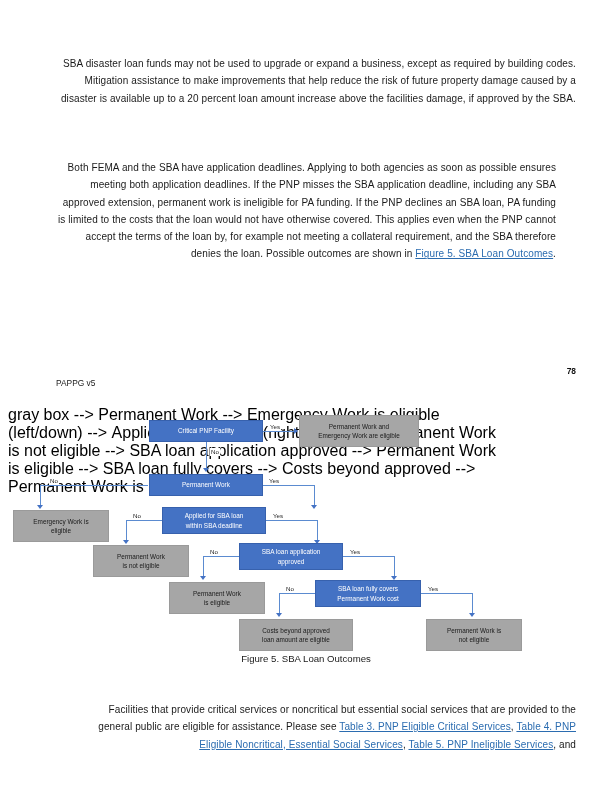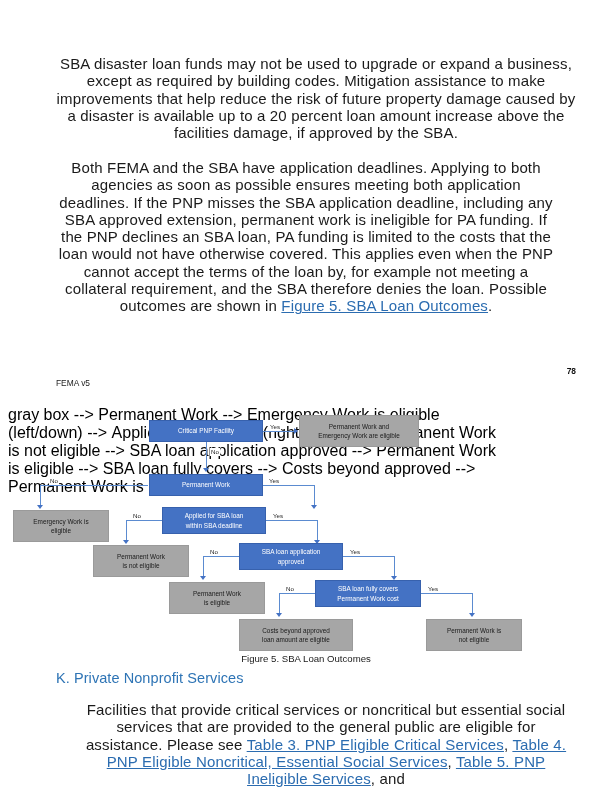--- a/index.html
+++ b/index.html
@@ -19,24 +19,24 @@
   .page {
     position: absolute;
     left: 0; top: 0;
     width: 612px;
     height: 792px;
   }
 
   
   .para {
     position: absolute;
-    font-size: 15px;
+    font-size: 10px;
     line-height: 17.3px;
     color: #1a1a1a;
-    text-align: center;
+    text-align: right;
     letter-spacing: 0.01em;
   }
   .para-1 { left: 56px; top: 55px; width: 520px; }
   .para-2 { left: 56px; top: 131px; width: 500px; margin-top: 28px; }
   .para-3 { left: 56px; top: 701px; width: 500px; margin-left: 20px; }
 
   a.doclink, .doclink {
     color: #2b6cb0;
     text-decoration: underline;
   }
@@ -147,21 +147,21 @@
 
   <div class="para para-1">
     <span>SBA disaster loan funds may not be used to upgrade or expand a business, except as required by building  codes. Mitigation assistance to make improvements that help reduce the risk of future property damage  caused by a disaster is available up to a 20 percent loan amount increase above the facilities damage, if  approved by the SBA.</span>
   </div>
 
   <div class="para para-2">
     <span>Both FEMA and the SBA have application deadlines. Applying to both agencies as soon as possible ensures  meeting both application deadlines. If the PNP misses the SBA application deadline, including any SBA  approved extension, permanent work is ineligible for PA funding. If the PNP declines an SBA loan, PA funding  is limited to the costs that the loan would not have otherwise covered. This applies even when the PNP  cannot accept the terms of the loan by, for example not meeting a collateral requirement, and the SBA  therefore denies the loan. Possible outcomes are shown in </span><a class="doclink" href="#">Figure 5. SBA Loan Outcomes</a><span>.</span>
   </div>
 
   <div class="page-number">78</div>
-  <div class="running-head">FEMA v5</div>
+  <div class="running-head">PAPPG v5</div>
 
   <div class="figure-area">
 
     
     <div class="node blue" style="left:141px; top:14px; width:114px; height:22px;">
       <span>Critical PNP Facility</span>
     </div>
 
     <div class="node gray" style="left:291px; top:9px; width:120px; height:32px; flex-direction:column;">
       <span>Permanent Work and</span>
@@ -272,19 +272,18 @@
 
     <div class="node gray" style="left:418px; top:213px; width:96px; height:32px; flex-direction:column;">
       <span>Permanent Work is</span>
       <span>not eligible</span>
     </div>
 
   </div>
 
   <div class="figure-caption">Figure 5. SBA Loan Outcomes</div>
 
-  <div class="section-heading">K. Private Nonprofit Services</div>
 
   <div class="para para-3">
     <span>Facilities that provide critical services or noncritical but essential social services that are provided to the  general public are eligible for assistance. Please see </span><a class="doclink" href="#">Table 3. PNP Eligible Critical Services</a><span>, </span><a class="doclink" href="#">Table 4. PNP  Eligible Noncritical, Essential Social Services</a><span>, </span><a class="doclink" href="#">Table 5. PNP Ineligible Services</a><span>, and</span>
   </div>
 
 </div>
 
 </body></html>

